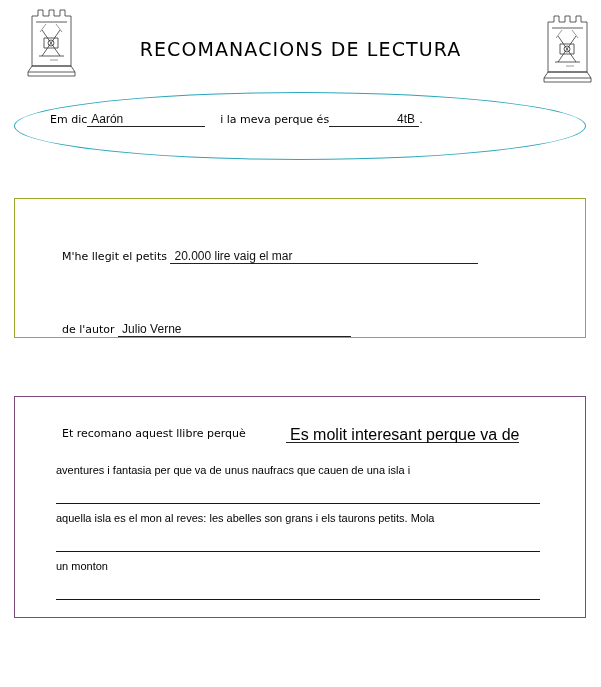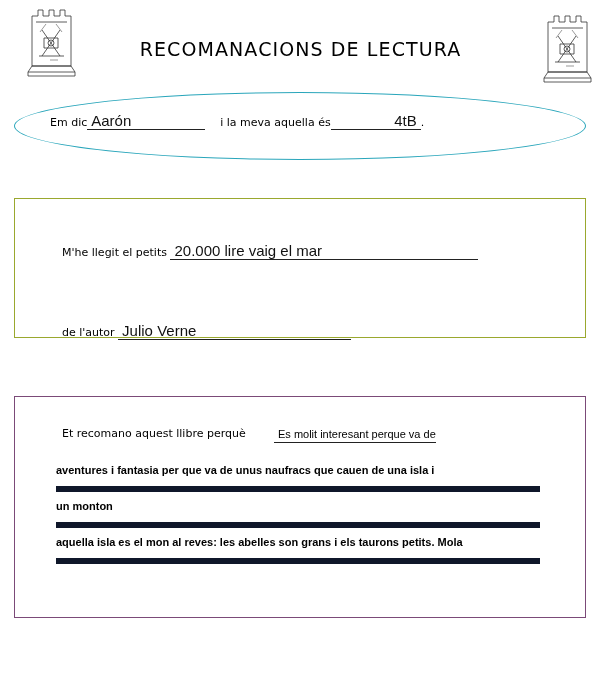--- a/index.html
+++ b/index.html
@@ -60,21 +60,21 @@
     width: 500px;
     font-size: 11px;
     color: #000;
     font-family: "DejaVu Sans", sans-serif;
     white-space: nowrap;
   }
 
   
   .hand {
     font-family: "Liberation Sans", sans-serif;
-    font-size: 15px;
+    font-size: 12px;
     color: #111;
     border-bottom: 1px solid #222;
     padding: 0 4px 0 4px;
     display: inline-block;
   }
 
   
   .book-box {
     position: absolute;
     left: 14px;
@@ -116,42 +116,41 @@
   .rec-label {
     position: absolute;
     left: 62px;
     top: 427px;
     font-size: 11px;
     font-family: "DejaVu Sans", sans-serif;
     white-space: nowrap;
   }
   .rec-text {
     position: absolute;
-    left: 274px;
+    left: 286px;
     top: 427px;
     width: 262px;
-    font-size: 11px;
+    font-size: 16px;
     line-height: 15px;
   }
   .rec-cont {
     position: absolute;
     left: 56px;
     top: 456px;
     width: 484px;
     font-size: 11px;
     line-height: 29px;
   }
   .u { border-bottom: 1px solid #222; display: inline-block; }
   .rowline {
     display: block;
-    border-bottom: 6px solid #0f172a;
+    border-bottom: 1px solid #0f172a;
     width: 100%;
-    padding-bottom: 1px;
-    white-space: nowrap;
-    font-weight: bold;
+    padding-bottom: 18px;
+    white-space: nowrap;
   }
 </style>
 </head>
 <body>
 
 <div class="page">
 
   <div class="castle left">
     <svg width="62" height="78" viewBox="0 0 62 78">
       <g fill="none" stroke="#333" stroke-width="0.8">
@@ -192,42 +191,42 @@
     </svg>
   </div>
 
   <div class="title">RECOMANACIONS DE LECTURA</div>
 
   <div class="ellipse"></div>
 
   <div class="ellipse-line">
     <span>Em dic</span><span class="hand" style="width:110px;">Aarón</span>
     <span style="display:inline-block;width:8px;"></span>
-    <span>i la meva aquella és</span><span class="hand" style="width:82px;text-align:right;">4tB</span><span>.</span>
+    <span>i la meva perque és</span><span class="hand" style="width:82px;text-align:right;">4tB</span><span>.</span>
   </div>
 
   <div class="book-box"></div>
 
   <div class="book-line-1">
     <span>M'he llegit el petits</span>
-    <span class="hand" style="width:300px;">20.000  lire vaig el mar</span>
+    <span class="hand" style="width:300px;margin-top:7px;">20.000  lire vaig el mar</span>
   </div>
 
   <div class="book-line-2">
     <span>de l'autor</span>
     <span class="hand" style="width:225px;margin-top:41px;">Julio Verne</span>
   </div>
 
   <div class="rec-box"></div>
 
   <div class="rec-label">Et recomano aquest llibre perquè</div>
 
   <div class="rec-text">
     <span class="u" style="padding-left:4px;">Es molit interesant perque va de</span>
   </div>
 
   <div class="rec-cont">
     <span class="rowline">aventures i fantasia per que va de unus naufracs que cauen de una isla i</span>
+    <span class="rowline">aquella isla es el mon al reves: les abelles son grans i els taurons petits. Mola</span>
     <span class="rowline">un monton</span>
-    <span class="rowline">aquella isla es el mon al reves: les abelles son grans i els taurons petits. Mola</span>
   </div>
 
 </div>
 
 </body></html>

